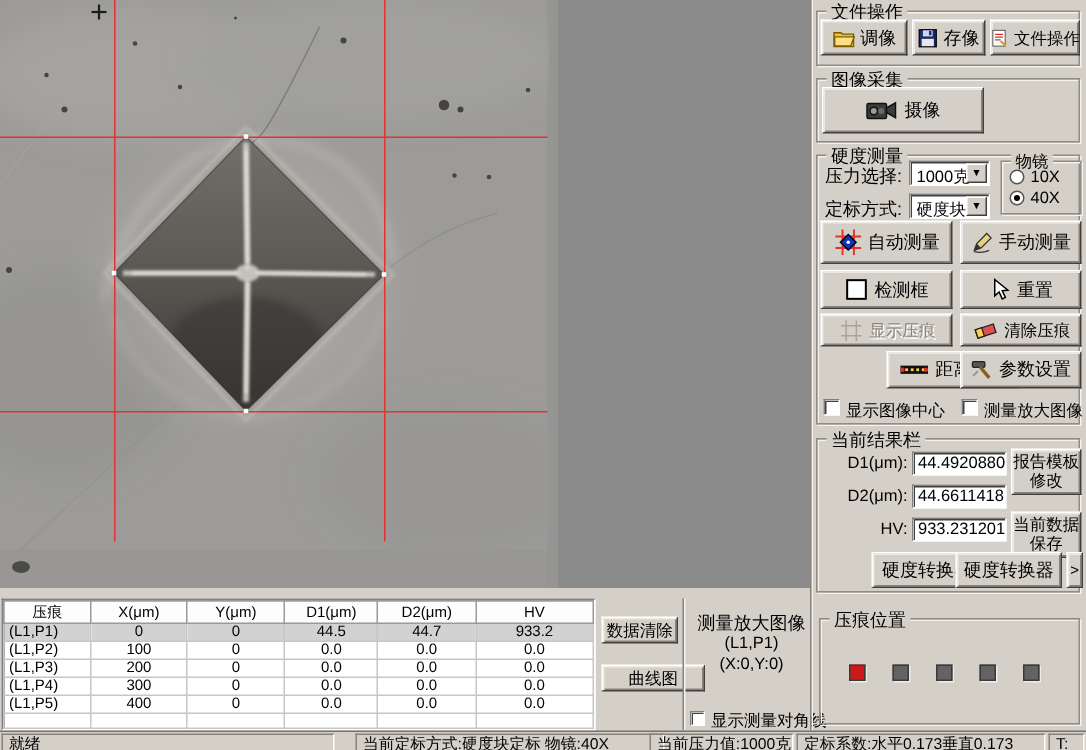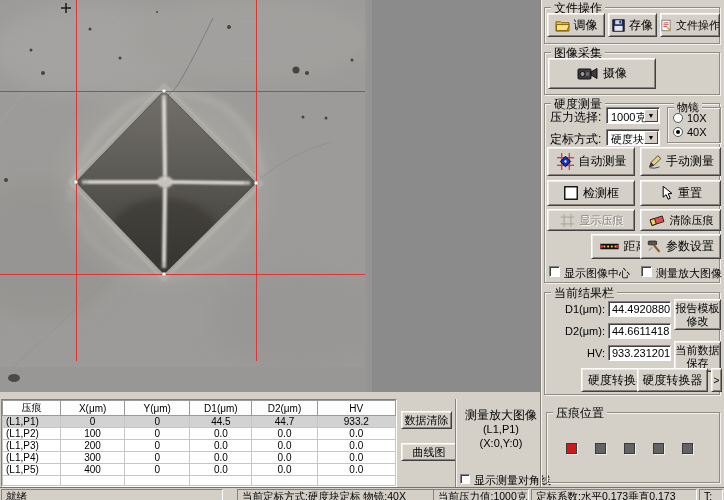--- a/index.html
+++ b/index.html
@@ -449,21 +449,21 @@
             <td></td>
             <td></td>
           </tr>
         </tbody>
     </table>
   </div>
 
   <div class="btn" style="left:401px;top:411px;width:51px;height:18px;font-size:11px;">
     <span class="lbl">数据清除</span>
   </div>
-  <div class="btn" style="left:401px;top:443px;width:56px;height:18px;font-size:11px;">
+  <div class="btn" style="left:401px;top:443px;width:69px;height:18px;font-size:11px;">
     <span class="lbl">曲线图</span>
   </div>
 
   <div class="vdivider" style="left:455px;top:399px;height:88px;"></div>
 
   <span class="label" style="left:458px;top:407px;width:86px;text-align:center;">测量放大图像</span>
   <span class="label" style="left:458px;top:423px;width:86px;text-align:center;font-size:11px;">(L1,P1)</span>
   <span class="label" style="left:458px;top:437px;width:86px;text-align:center;font-size:11px;">(X:0,Y:0)</span>
   <div class="cb" style="left:460px;top:474px;width:10px;height:10px;"></div>
   <span class="label" style="left:474px;top:473px;font-size:11px;">显示测量对角线</span>

